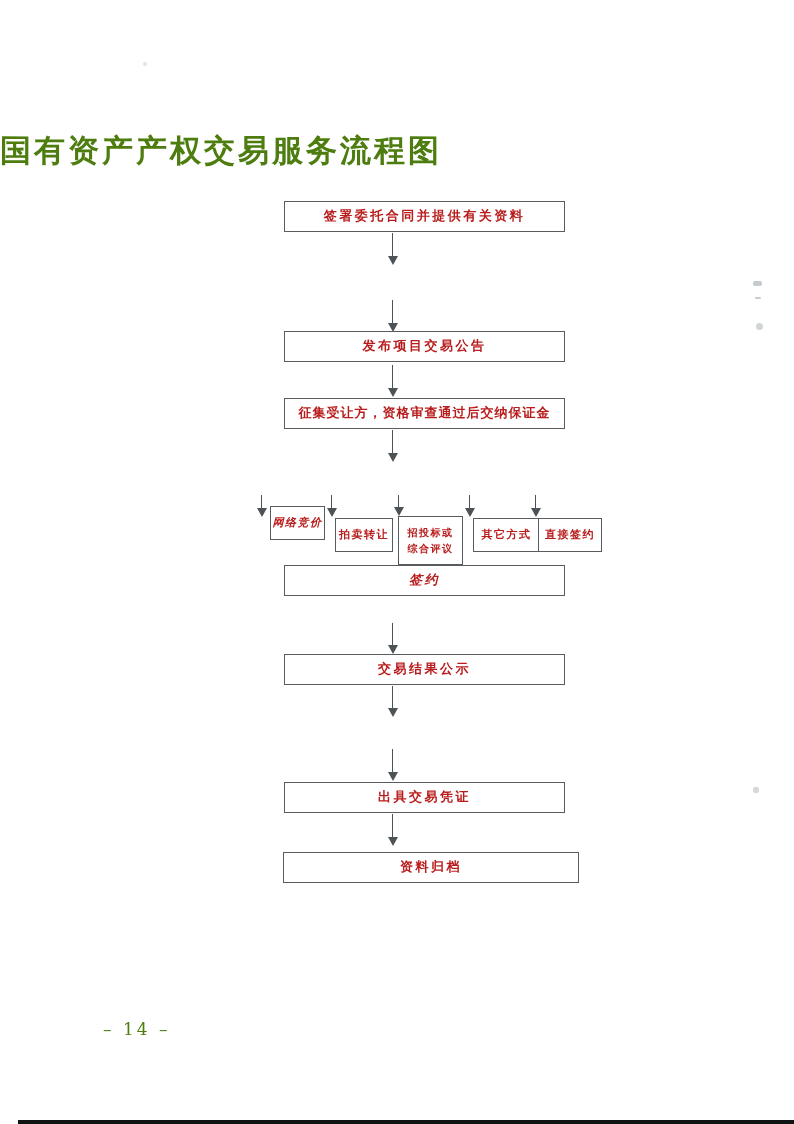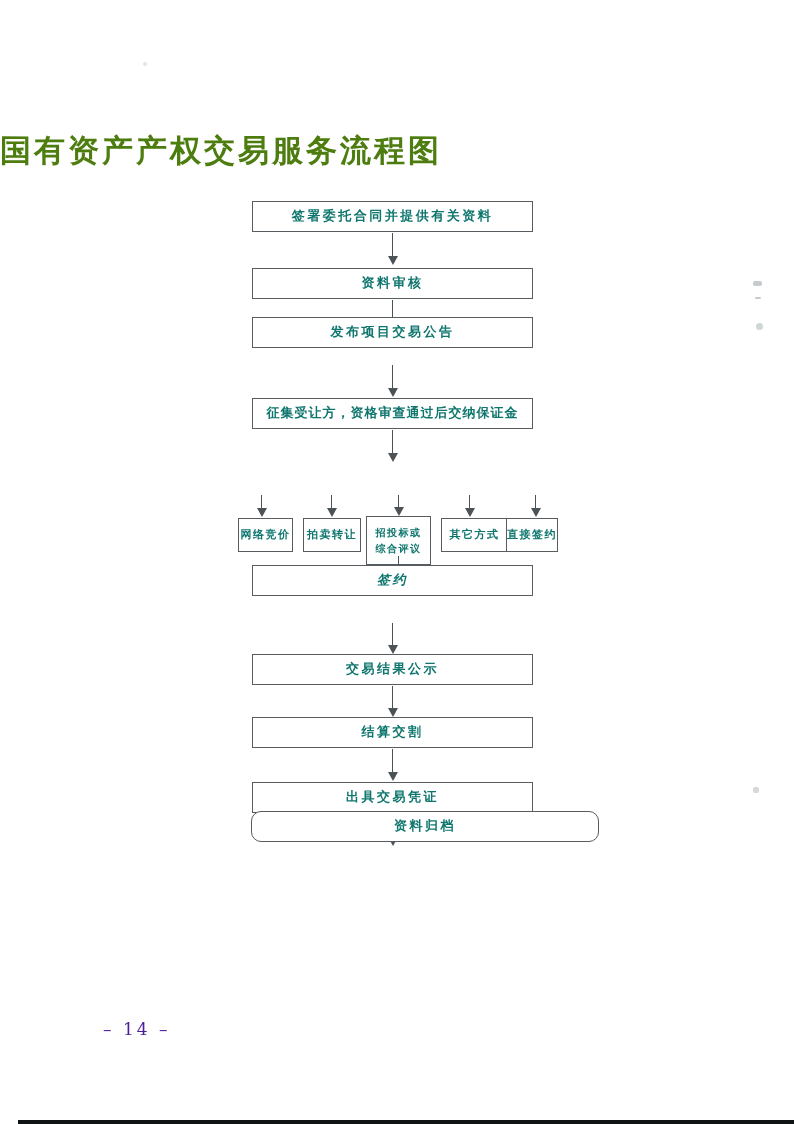--- a/index.html
+++ b/index.html
@@ -26,22 +26,23 @@
     box-sizing: border-box;
     border: 1.5px solid #565c5f;
     background: #ffffff;
     display: flex;
     align-items: center;
     justify-content: center;
     text-align: center;
     font-size: 13px;
     font-weight: bold;
     letter-spacing: 2.5px;
-    color: #0f766e;
+    color: #b91c1c;
     line-height: 1.25;
+    margin-left: 32px;
   }
   .flow-box.main { left: 252px; width: 281px; height: 31px; }
   .flow-box.tight { letter-spacing: 1px; }
   .flow-box.small {
     font-size: 11px;
     letter-spacing: 1.5px;
   }
   .flow-box.small .wrap2 {
     display: inline-block;
     width: 54px;
@@ -62,21 +63,21 @@
     border-left: 5px solid transparent;
     border-right: 5px solid transparent;
     border-top: 9px solid #4c5255;
   }
   .page-number {
     position: absolute;
     left: 103px;
     top: 1019px;
     font-size: 17px;
     letter-spacing: 3px;
-    color: #4c1d95;
+    color: #4d7c0f;
   }
   .scan-strip {
     position: absolute;
     left: 18px; right: 0; bottom: 0;
     height: 4px;
     background: #101314;
   }
   .speck { position: absolute; background: #97a1a5; opacity: 0.55; border-radius: 2px; }
 </style>
 </head>
@@ -85,27 +86,26 @@
 <div class="page">
 
   <div class="doc-title">国有资产产权交易服务流程图</div>
 
   <div class="flow-box main" style="top:201px;">签署委托合同并提供有关资料</div>
   <div class="arrow" style="left:387px; top:233px; height:32px;">
       <div class="stem"></div>
       <div class="head"></div>
     </div>
 
-  <div class="flow-box main" style="top:268px;">资料审核</div>
   <div class="arrow" style="left:387px; top:300px; height:32px;">
       <div class="stem"></div>
       <div class="head"></div>
     </div>
 
-  <div class="flow-box main" style="top:317px;">发布项目交易公告</div>
+  <div class="flow-box main" style="top:331px;">发布项目交易公告</div>
   <div class="arrow" style="left:387px; top:365px; height:32px;">
       <div class="stem"></div>
       <div class="head"></div>
     </div>
 
   <div class="flow-box main tight" style="top:398px;">征集受让方，资格审查通过后交纳保证金</div>
   <div class="arrow" style="left:387px; top:430px; height:32px;">
       <div class="stem"></div>
       <div class="head"></div>
     </div>
@@ -125,58 +125,57 @@
     </div>
   <div class="arrow" style="left:464px; top:495px; height:22px;">
       <div class="stem"></div>
       <div class="head"></div>
     </div>
   <div class="arrow" style="left:530px; top:495px; height:22px;">
       <div class="stem"></div>
       <div class="head"></div>
     </div>
 
-  <div class="flow-box small" style="left:238px; top:518px; width:55px; height:34px;">网络竞价</div>
+  <div class="flow-box small" style="left:238px; top:506px; width:55px; height:34px;font-style:italic;">网络竞价</div>
   <div class="flow-box small" style="left:303px; top:518px; width:58px; height:34px;">拍卖转让</div>
   <div class="flow-box small" style="left:366px; top:516px; width:65px; height:49px;">
       <span class="wrap2">招投标或综合评议</span>
     </div>
   <div class="flow-box small" style="left:441px; top:518px; width:67px; height:34px;">其它方式</div>
-  <div class="flow-box small" style="left:506px; top:518px; width:52px; height:34px;">直接签约</div>
+  <div class="flow-box small" style="left:506px; top:518px; width:64px; height:34px;">直接签约</div>
 
   <div class="arrow" style="left:393px; top:556px; height:34px;">
       <div class="stem"></div>
       <div class="head"></div>
     </div>
 
   <div class="flow-box main" style="top:565px;font-style:italic;">签约</div>
   <div class="arrow" style="left:387px; top:623px; height:31px;">
       <div class="stem"></div>
       <div class="head"></div>
     </div>
 
   <div class="flow-box main" style="top:654px;">交易结果公示</div>
   <div class="arrow" style="left:387px; top:686px; height:31px;">
       <div class="stem"></div>
       <div class="head"></div>
     </div>
 
-  <div class="flow-box main" style="top:717px;">结算交割</div>
   <div class="arrow" style="left:387px; top:749px; height:32px;">
       <div class="stem"></div>
       <div class="head"></div>
     </div>
 
   <div class="flow-box main" style="top:782px;">出具交易凭证</div>
   <div class="arrow" style="left:387px; top:814px; height:32px;">
       <div class="stem"></div>
       <div class="head"></div>
     </div>
 
-  <div class="flow-box main" style="left:251px; width:348px; top:811px;border-radius:10px;">资料归档</div>
+  <div class="flow-box main" style="left:251px; width:296px; top:852px;">资料归档</div>
 
   <div class="page-number">– 14 –</div>
 
   <div class="scan-strip"></div>
   <div class="speck" style="left:753px; top:281px; width:9px; height:5px;"></div>
   <div class="speck" style="left:755px; top:297px; width:6px; height:2px;"></div>
   <div class="speck" style="left:756px; top:323px; width:7px; height:7px; border-radius:50%; opacity:0.45;"></div>
   <div class="speck" style="left:753px; top:787px; width:6px; height:6px; opacity:0.4;"></div>
   <div class="speck" style="left:143px; top:62px; width:4px; height:4px; opacity:0.3;"></div>
 

